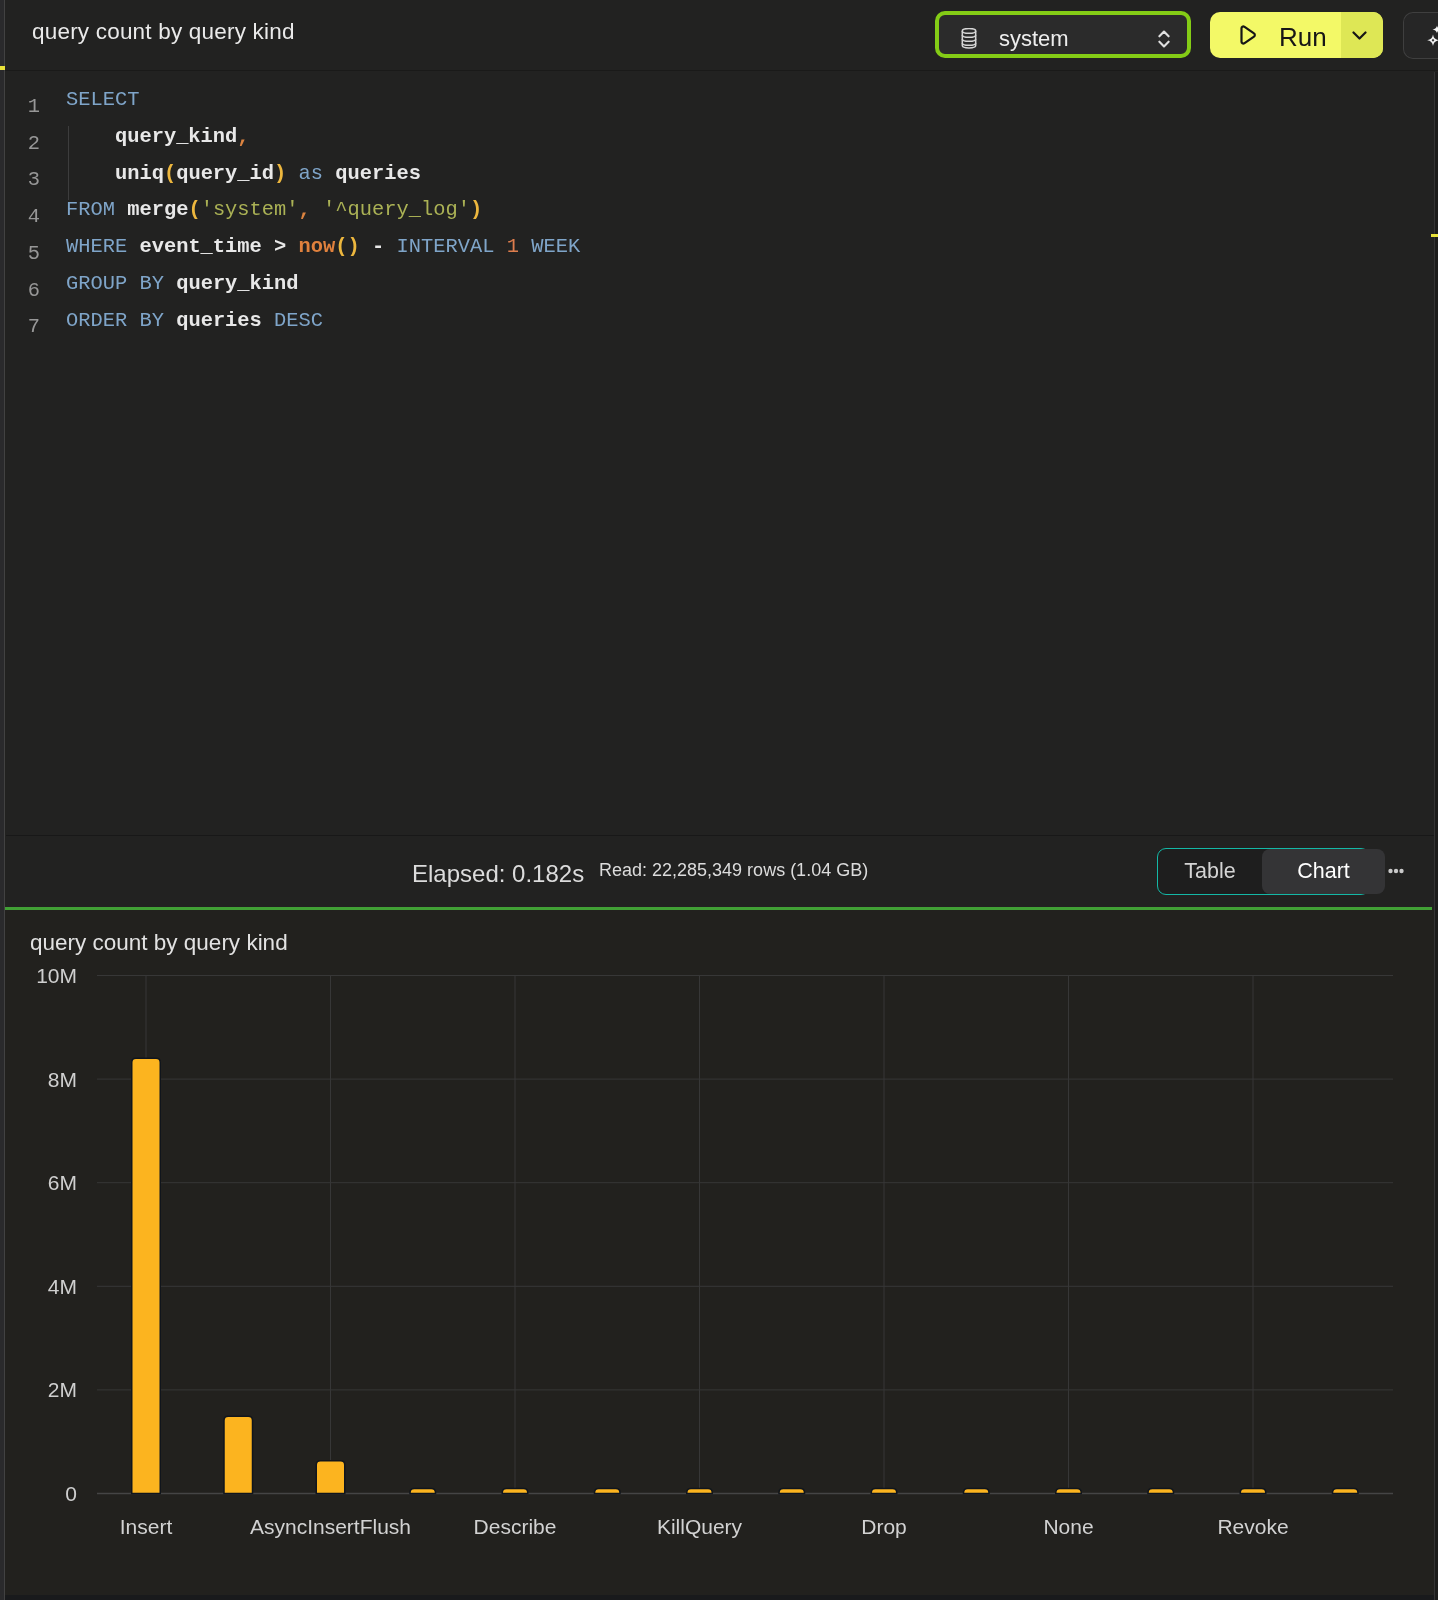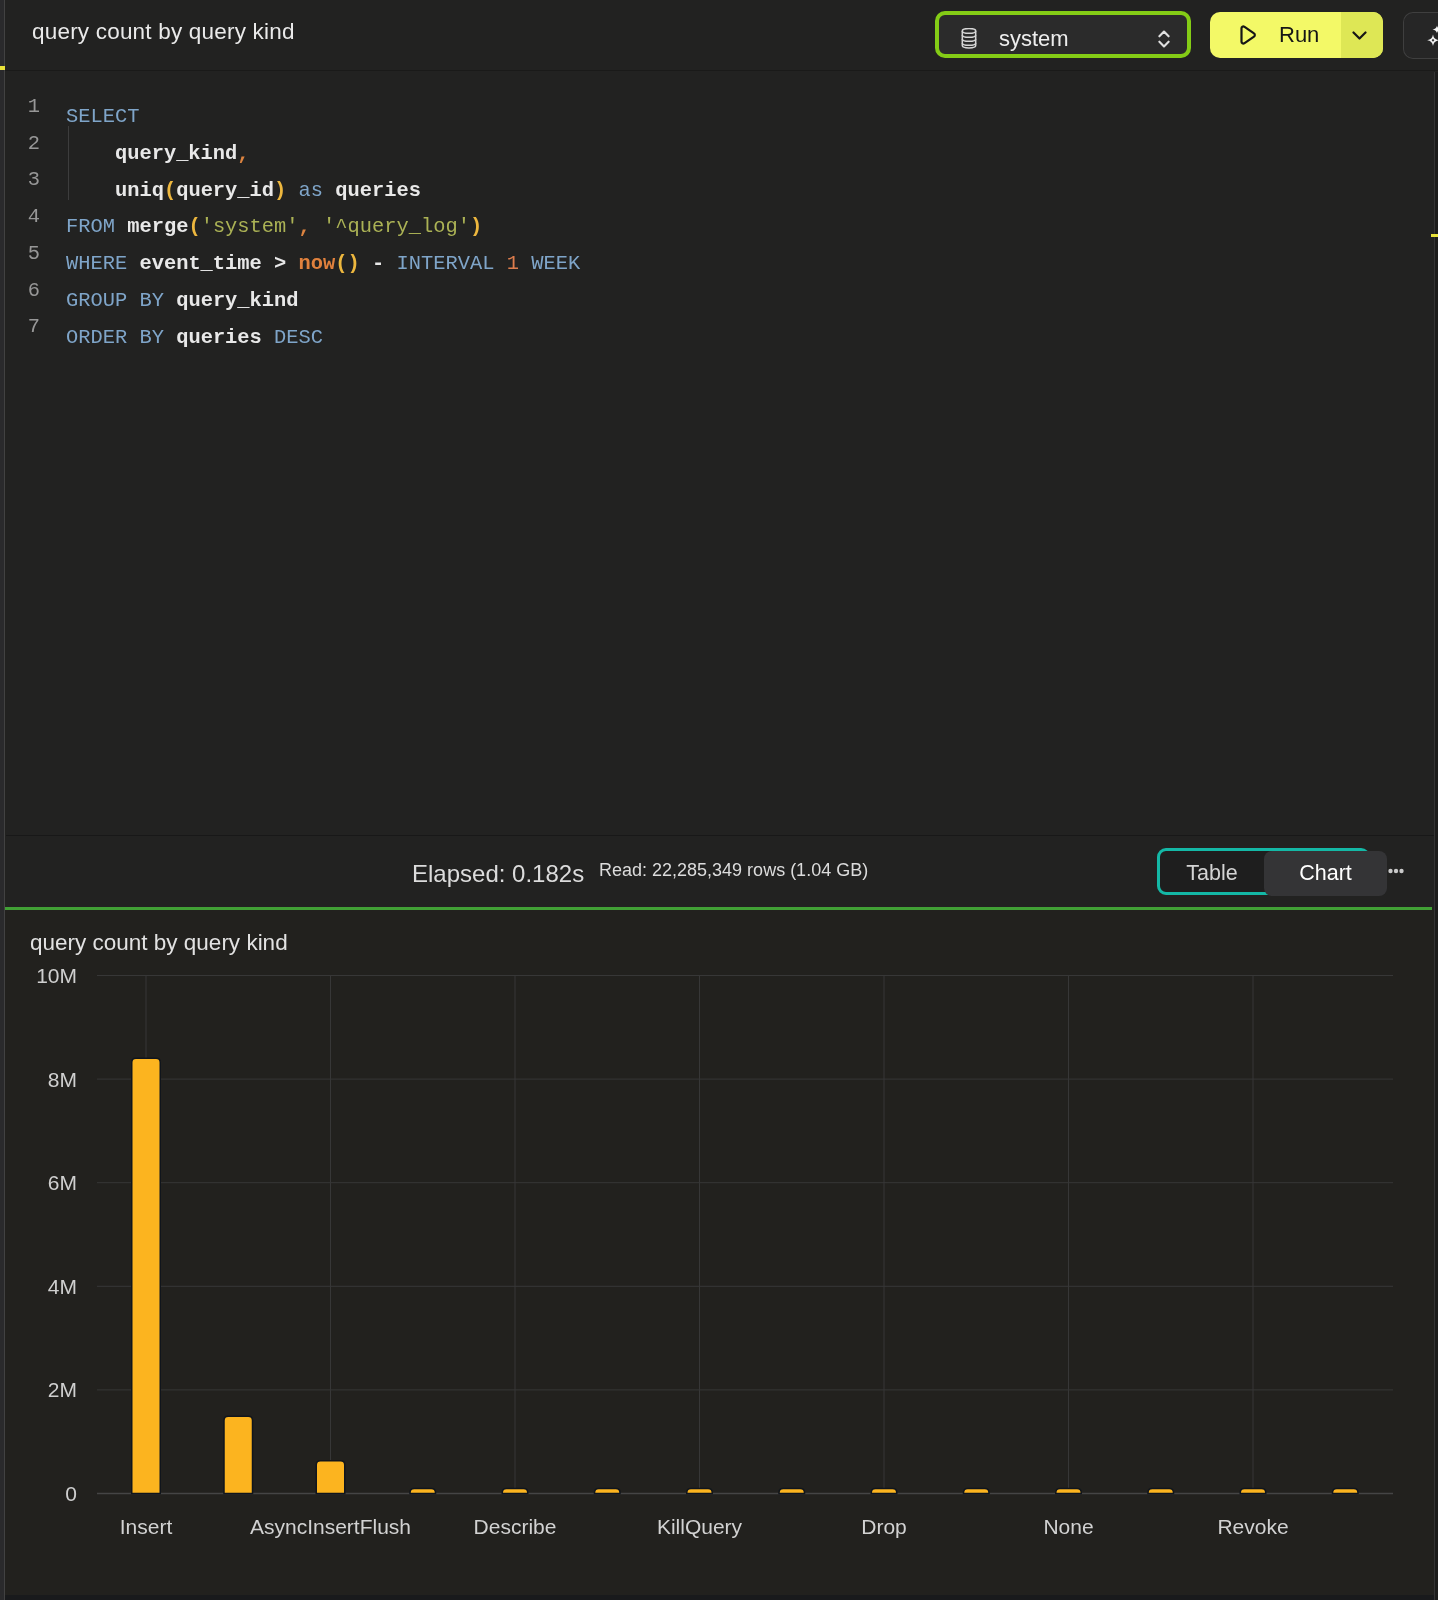--- a/index.html
+++ b/index.html
@@ -13,50 +13,50 @@
 
   
   #header { left:5px; top:0; width:1433px; height:71px; background:#222221; border-bottom:1px solid #1a1a19; }
   #title { left:27px; top:19px; font-size:22.5px; color:#eaeaea; letter-spacing:0.2px; }
 
   #dbsel { left:935px; top:11px; width:256px; height:47px; background:#2b2b2b; border:4px solid #84cc16; border-radius:10px; }
   #dbtext { left:60px; top:11px; font-size:22px; color:#ededed; }
 
   #runbtn { left:1210px; top:12px; width:173px; height:46px; background:#f3f967; border-radius:10px; overflow:hidden; }
   #runsplit { position:absolute; left:131px; top:0; width:42px; height:46px; background:#dee755; }
-  #runtext { position:absolute; left:69px; top:10px; font-size:22px; color:#161616; font-weight:500;}
+  #runtext { position:absolute; left:69px; top:10px; font-size:26px; color:#161616; font-weight:500;}
 
   #aibtn { left:1403px; top:12px; width:41px; height:47px; background:#262626; border:1px solid #3f3f3f; border-radius:10px 0 0 10px; border-right:none;}
 
   
   #editor { left:6px; top:71px; width:1428px; height:764px; background:#222221; }
   .mono { font-family:"Liberation Mono", monospace; font-size:20.4px; line-height:36.75px; white-space:pre; }
   #linenums { left:0px; top:17.8px; width:34px; text-align:right; color:#979797; }
-  #code { left:60px; top:28px; }
+  #code { left:60px; top:11px; }
   #indentguide { left:61.5px; top:55px; width:1px; height:73.5px; background:#3d3d3d; }
   .kw { color:#7fa5c9; }
   .id { color:#e8e8e8; font-weight:bold; }
   .pa { color:#edb73e; font-weight:bold;}
   .cm { color:#dd8440; font-weight:bold;}
   .st { color:#abb255; }
   .fn { color:#e0813d; font-weight:bold;}
   .nu { color:#dd7d4d; }
   .op { color:#e8e8e8; font-weight:bold;}
 
   
   #rightgutter { left:1434px; top:72px; width:4px; height:1528px; background:#1c1c1b; border-left:1px solid #343434; }
   #rightdash { left:1431px; top:234px; width:7px; height:3px; background:#e8e23a; z-index:5;}
 
   
   #resultsbar { left:6px; top:835px; width:1428px; height:73px; background:#222221; border-top:1px solid #181818; }
   #searchbox { position:absolute; left:16px; top:13px; width:358px; height:43px; background:#2b2b2b; border:1px solid #363636; border-radius:8px; }
   #searchtext { position:absolute; left:55px; top:9px; font-size:22px; color:#8f8f8f; }
   #elapsed { position:absolute; left:406px; top:24px; font-size:24px; color:#dcdcdc; }
   #readtxt { position:absolute; left:593px; top:24px; font-size:18px; color:#dcdcdc; }
-  #seg { position:absolute; left:1151px; top:12px; width:213px; height:47px; background:#1e1e1e; border:3px solid #14b8a6; border-radius:9px; }
+  #seg { position:absolute; left:1151px; top:12px; width:213px; height:47px; background:#1e1e1e; border:1px solid #14b8a6; border-radius:9px; }
   #segtable { position:absolute; left:0; top:0; width:104px; height:45px; color:#d4d4d4; font-size:21.5px; text-align:center; line-height:45px;}
   #segchart { position:absolute; left:104px; top:0; width:123px; height:45px; background:#343436; border-radius:8px; color:#ffffff; font-size:21.5px; text-align:center; line-height:45px;}
   #dots { position:absolute; left:1382px; top:31px; }
 
   #greenline { left:5px; top:907px; width:1427px; height:3px; background:#41a035; }
 
   
   #chart { left:5px; top:910px; width:1429px; height:685px; background:#22211e; }
   #chartbottom { left:5px; top:1595px; width:1429px; height:5px; background:#191a1c; }
 </style>

